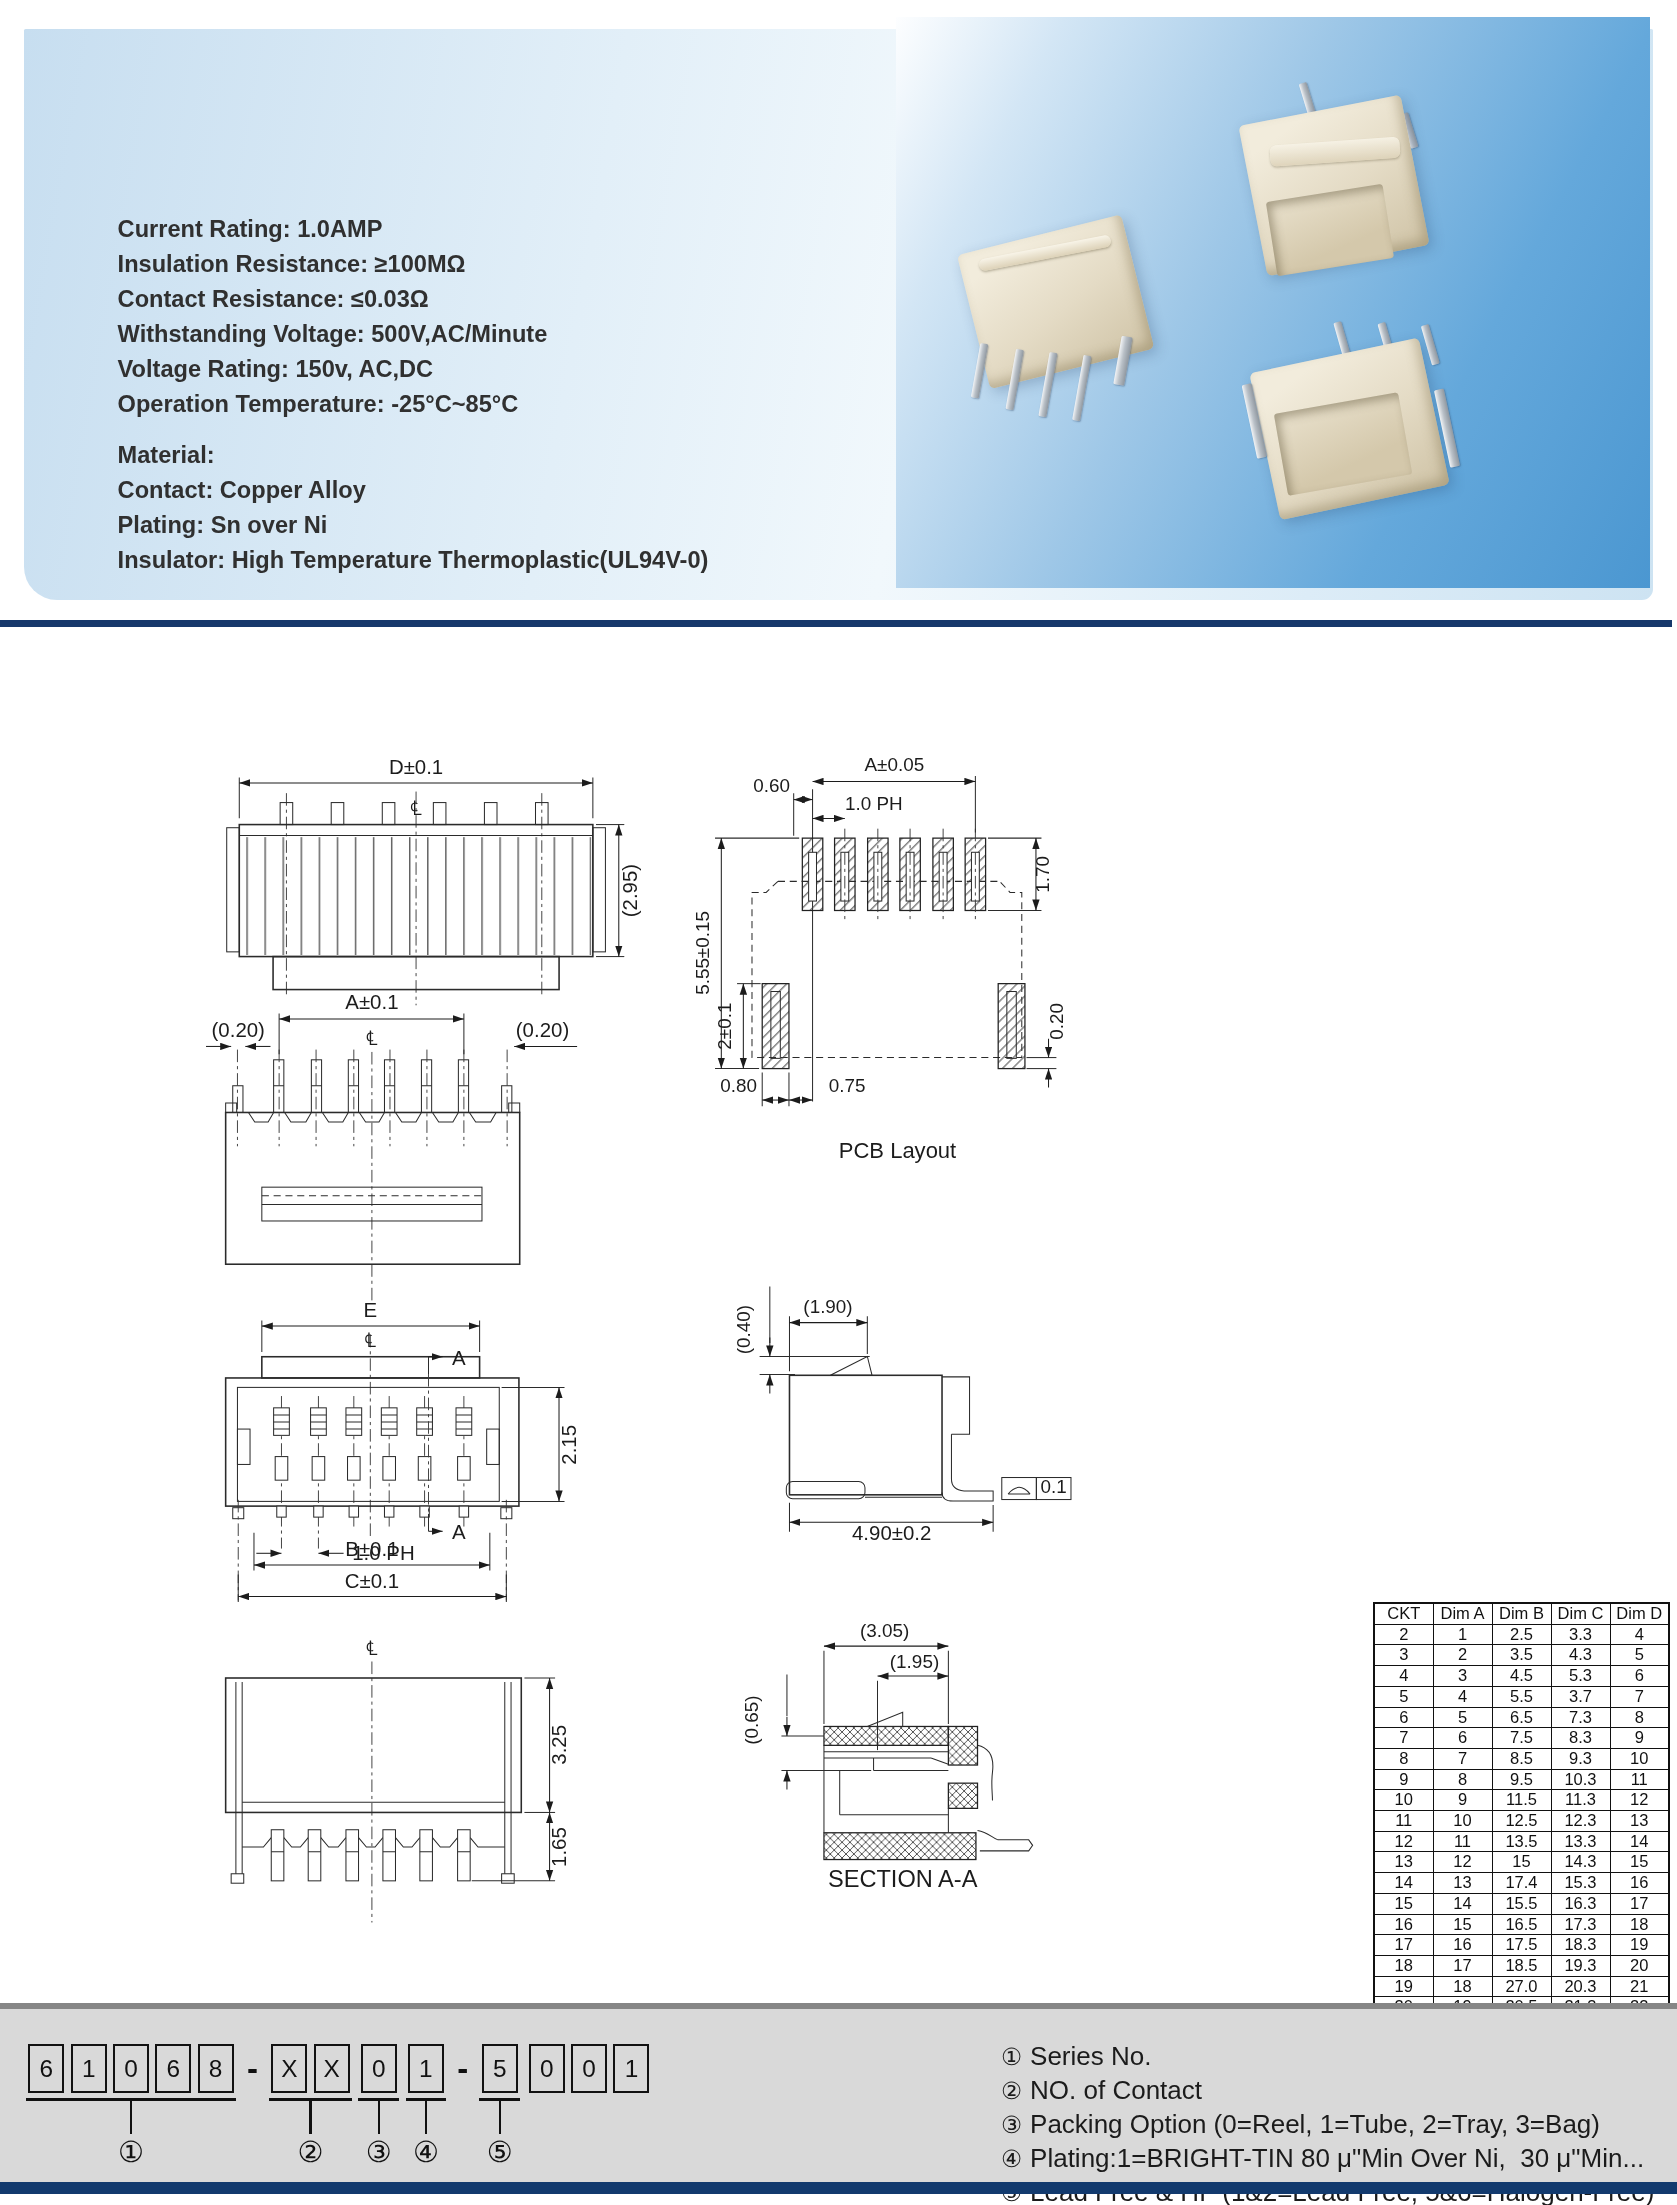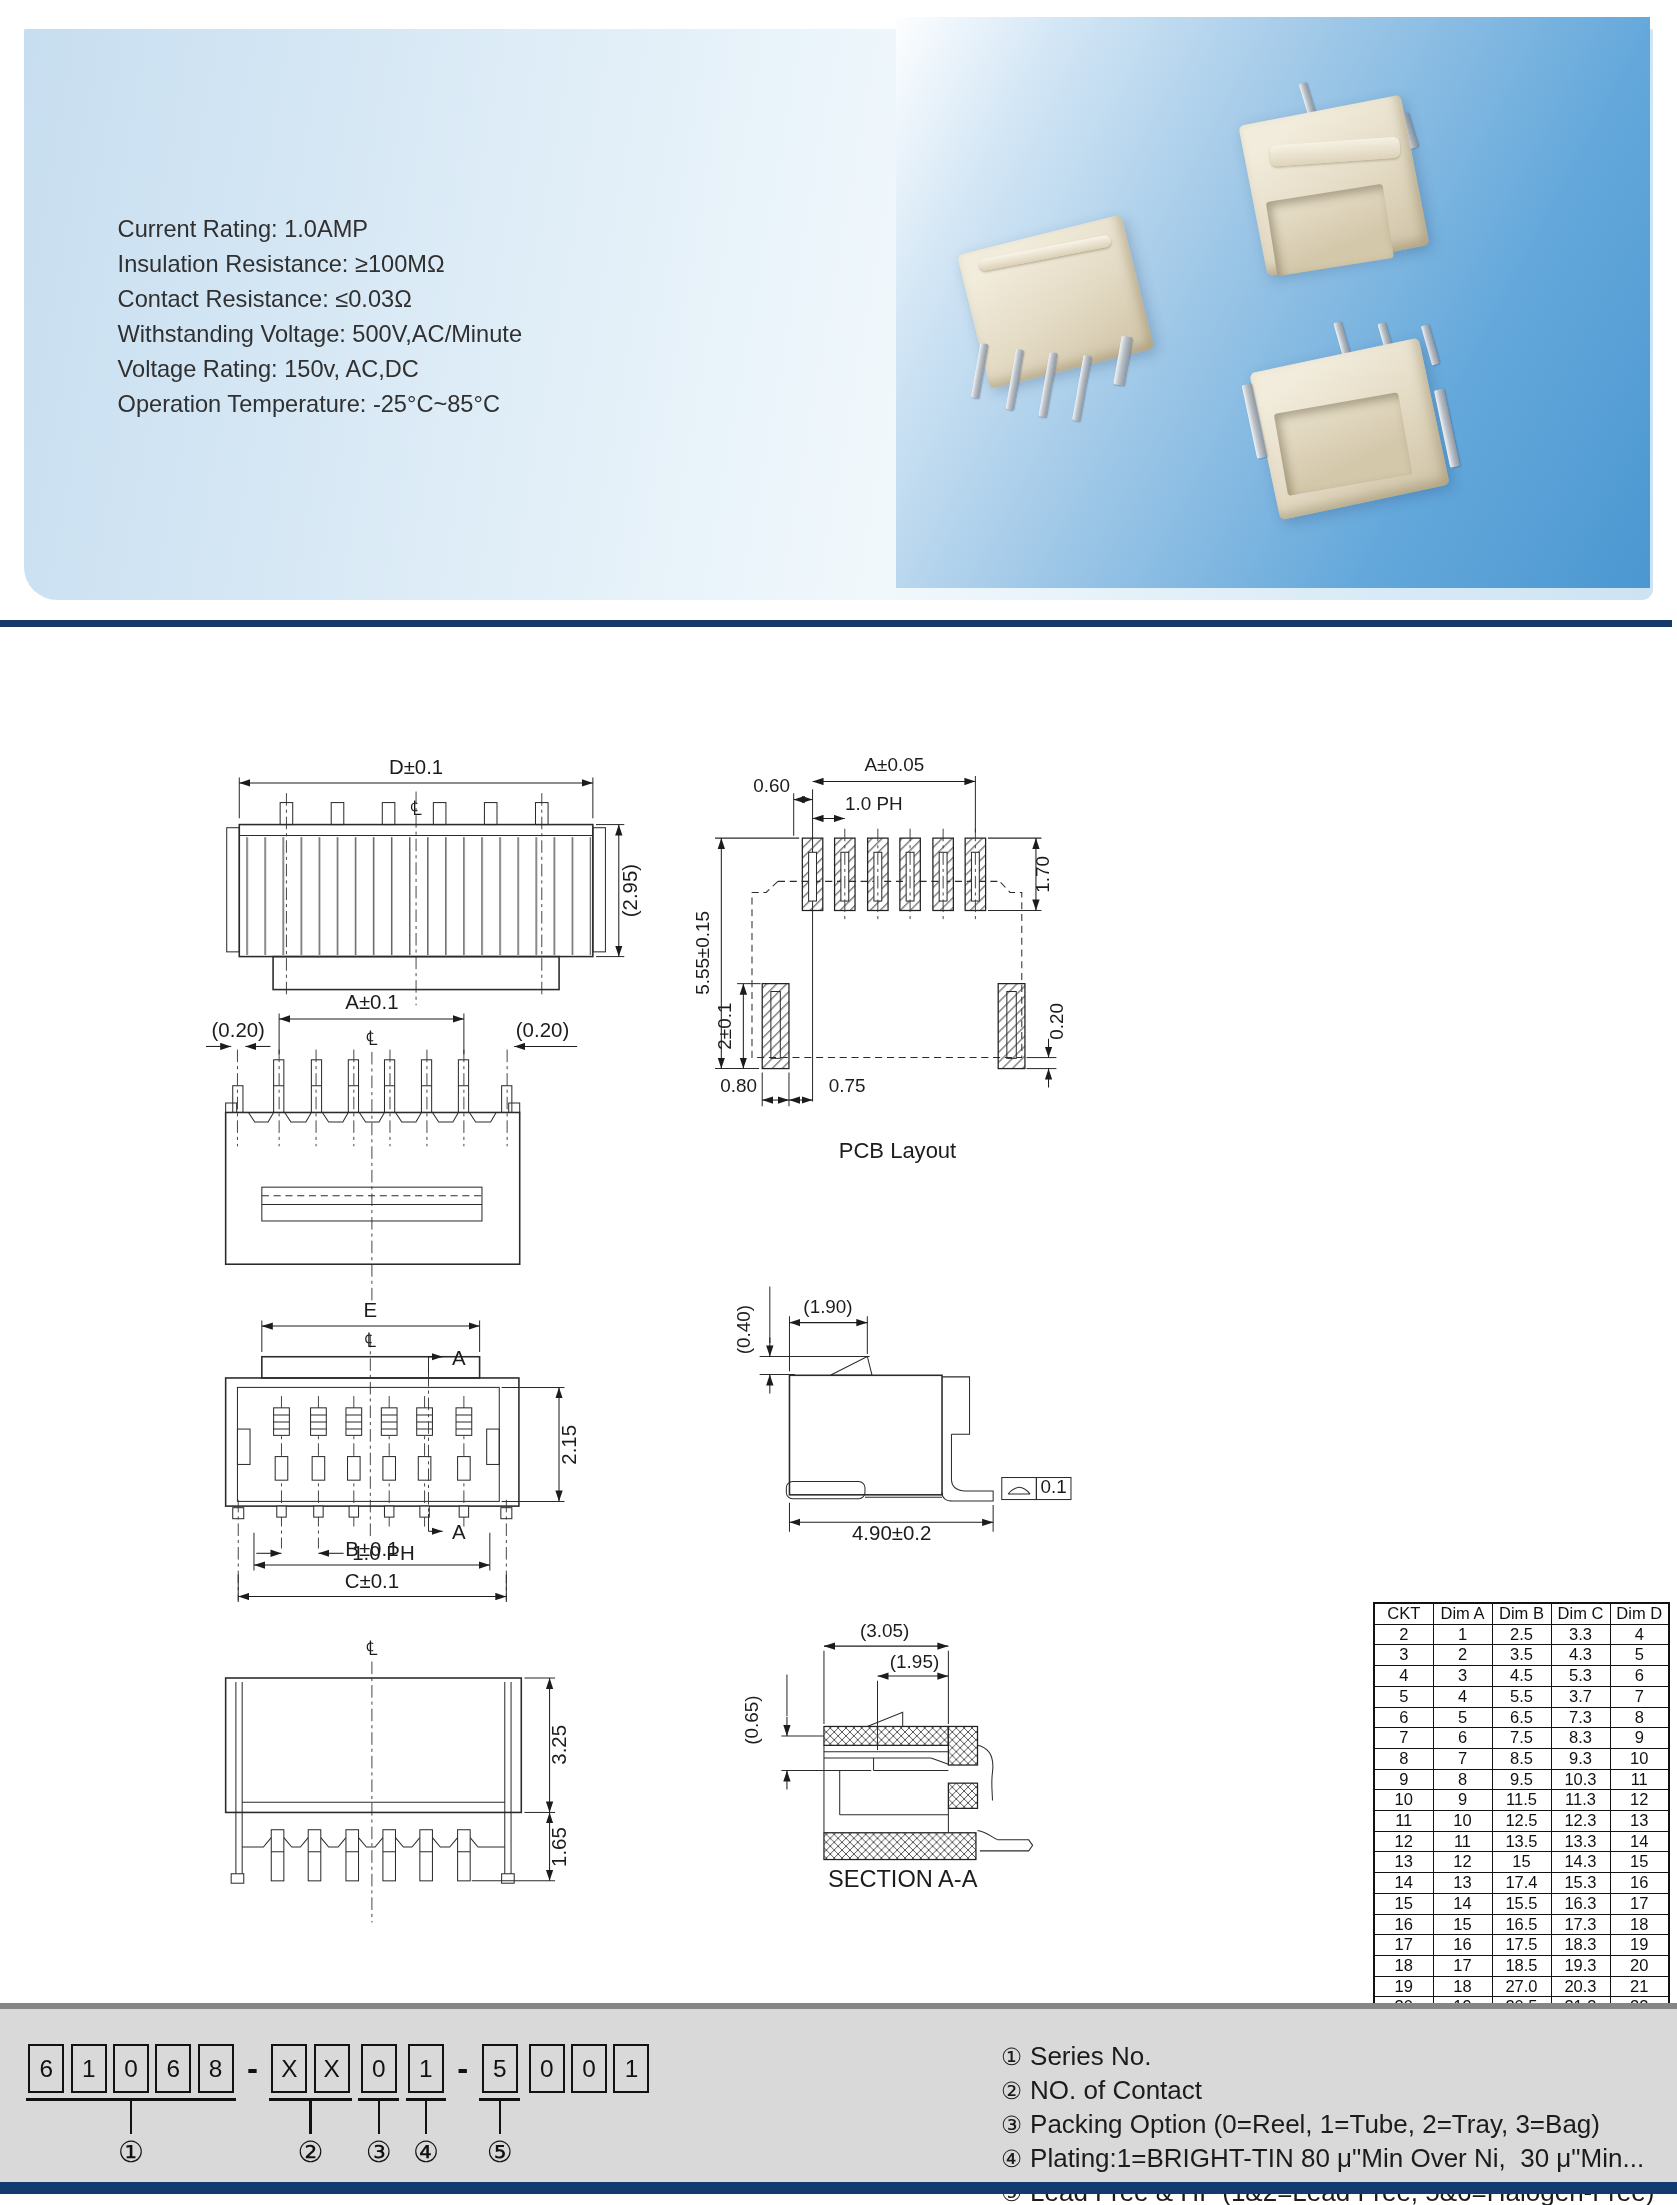--- a/index.html
+++ b/index.html
@@ -14,21 +14,21 @@
     position:absolute; left:23.6px; top:29px; width:1629px; height:571px;
     background:linear-gradient(100deg,#c7def0 0%,#e2eff8 35%,#f1f8fc 55%,#dcecf7 80%,#cde3f2 100%);
     border-radius:1.6px 1.6px 11px 33px;
   }
   .page-title {
     position:absolute; left:94px; top:22px;
     font-size:36px; line-height:45px; color:#3b3b3b; letter-spacing:0.4px;
   }
   .specs-block { position:absolute; left:94px; top:183px; }
   .materials-block { position:absolute; left:94px; top:409px; }
-  .text-line { font-size:23.6px; line-height:35px; color:#303030; white-space:pre; }
+  .text-line { font-size:23.6px; line-height:35px; color:#303030; white-space:pre;font-weight:bold; }
   
   .product-photo {
     position:absolute; left:896px; top:17.3px; width:754px; height:571px;
     background:linear-gradient(118deg,#fdfeff 0%,#d3e6f5 16%,#9ec7e7 42%,#64a8db 72%,#4b97d1 100%);
     overflow:hidden;
   }
   .conn { position:absolute; }
   .conn-body {
     position:absolute; left:23.6px; top:27.5px;
     background:linear-gradient(155deg,#f2ecdc 15%,#e4dbc5 55%,#cfc3a6 100%);
@@ -114,20 +114,26 @@
 </svg>
 
 <div class="top-panel">
   <div class="specs-block">
       <div class="text-line">Current Rating: 1.0AMP</div>
       <div class="text-line">Insulation Resistance: ≥100MΩ</div>
       <div class="text-line">Contact Resistance: ≤0.03Ω</div>
       <div class="text-line">Withstanding Voltage: 500V,AC/Minute</div>
       <div class="text-line">Voltage Rating: 150v, AC,DC</div>
       <div class="text-line">Operation Temperature: -25°C~85°C</div>
+    </div>
+  <div class="materials-block">
+      <div class="text-line">Material:</div>
+      <div class="text-line">Contact: Copper Alloy</div>
+      <div class="text-line">Plating: Sn over Ni</div>
+      <div class="text-line">Insulator: High Temperature Thermoplastic(UL94V-0)</div>
     </div>
 </div>
 
 <div class="product-photo">
 
   <div class="conn" style="left:55px; top:185px; width:236px; height:228px; transform:rotate(-14deg);">
     <div class="conn-body" style="width:169px; height:138px;"></div>
     <div class="conn-ridge" style="left:43px; top:41px; width:134px; height:11.8px; transform:rotate(3deg);"></div>
     <div class="pin" style="left:14px; top:118px; height:55px; transform:rotate(24deg);"></div>
     <div class="pin" style="left:46px; top:132px; height:61px; transform:rotate(24deg);"></div>

